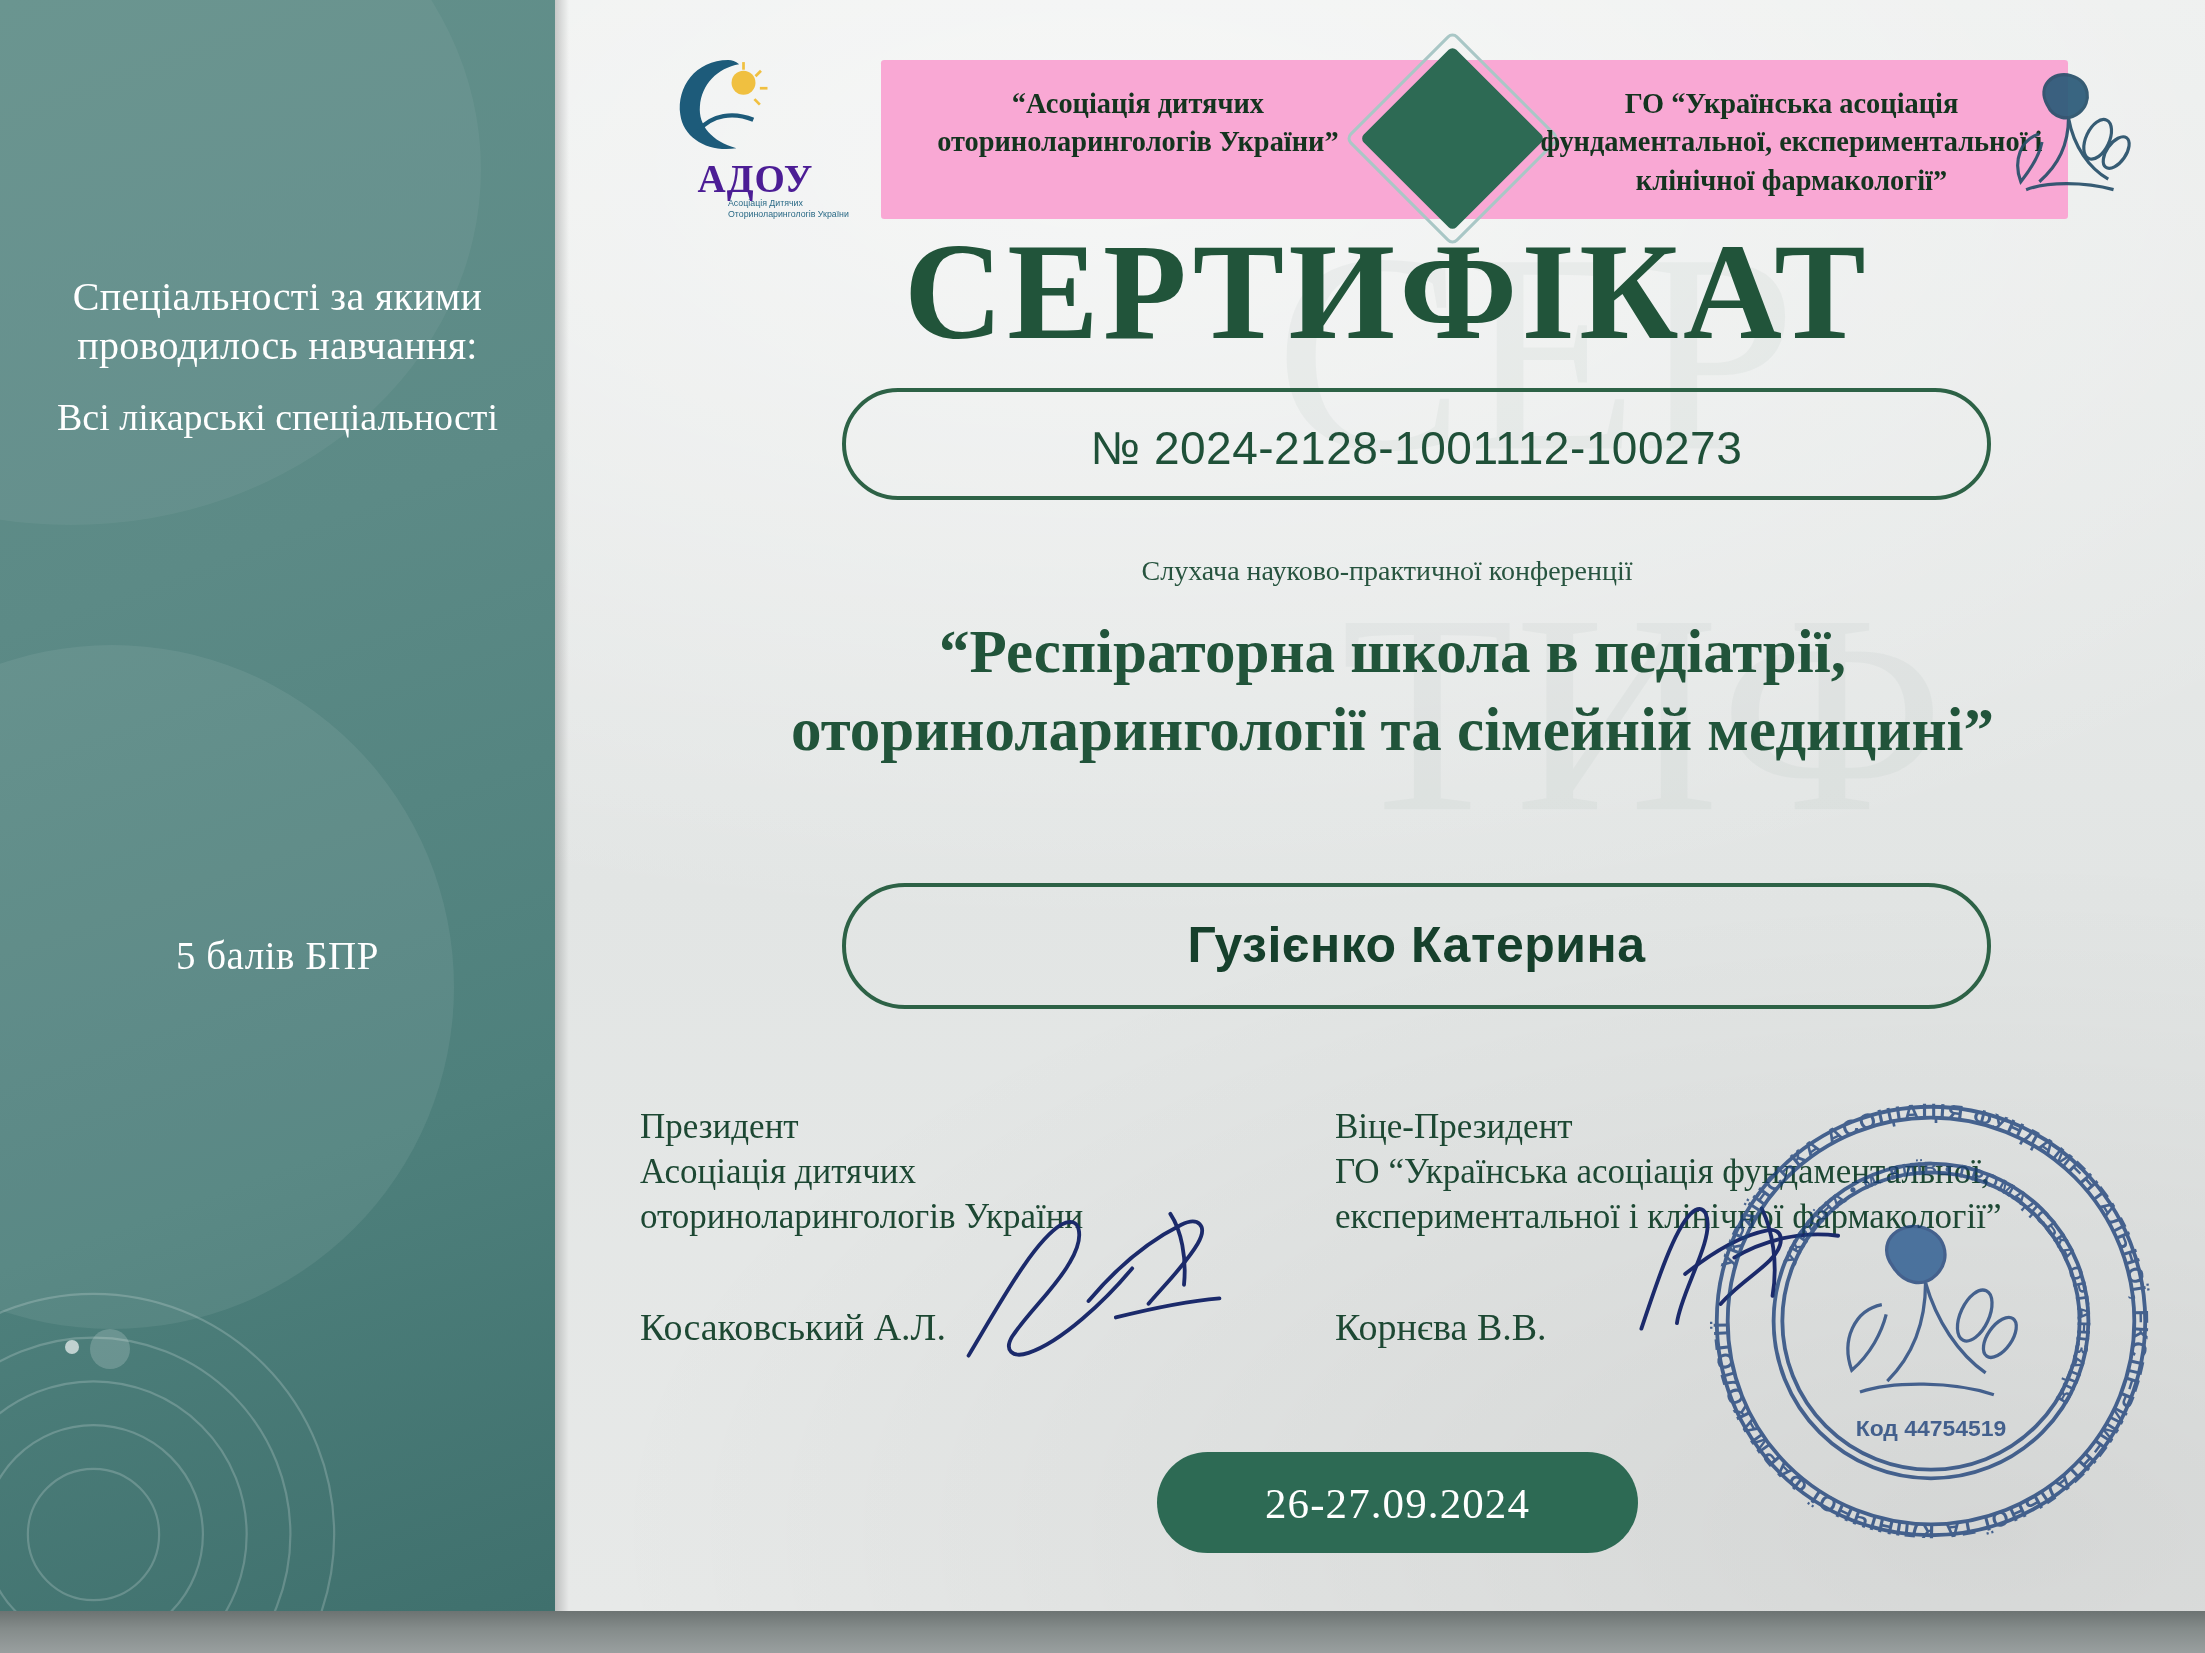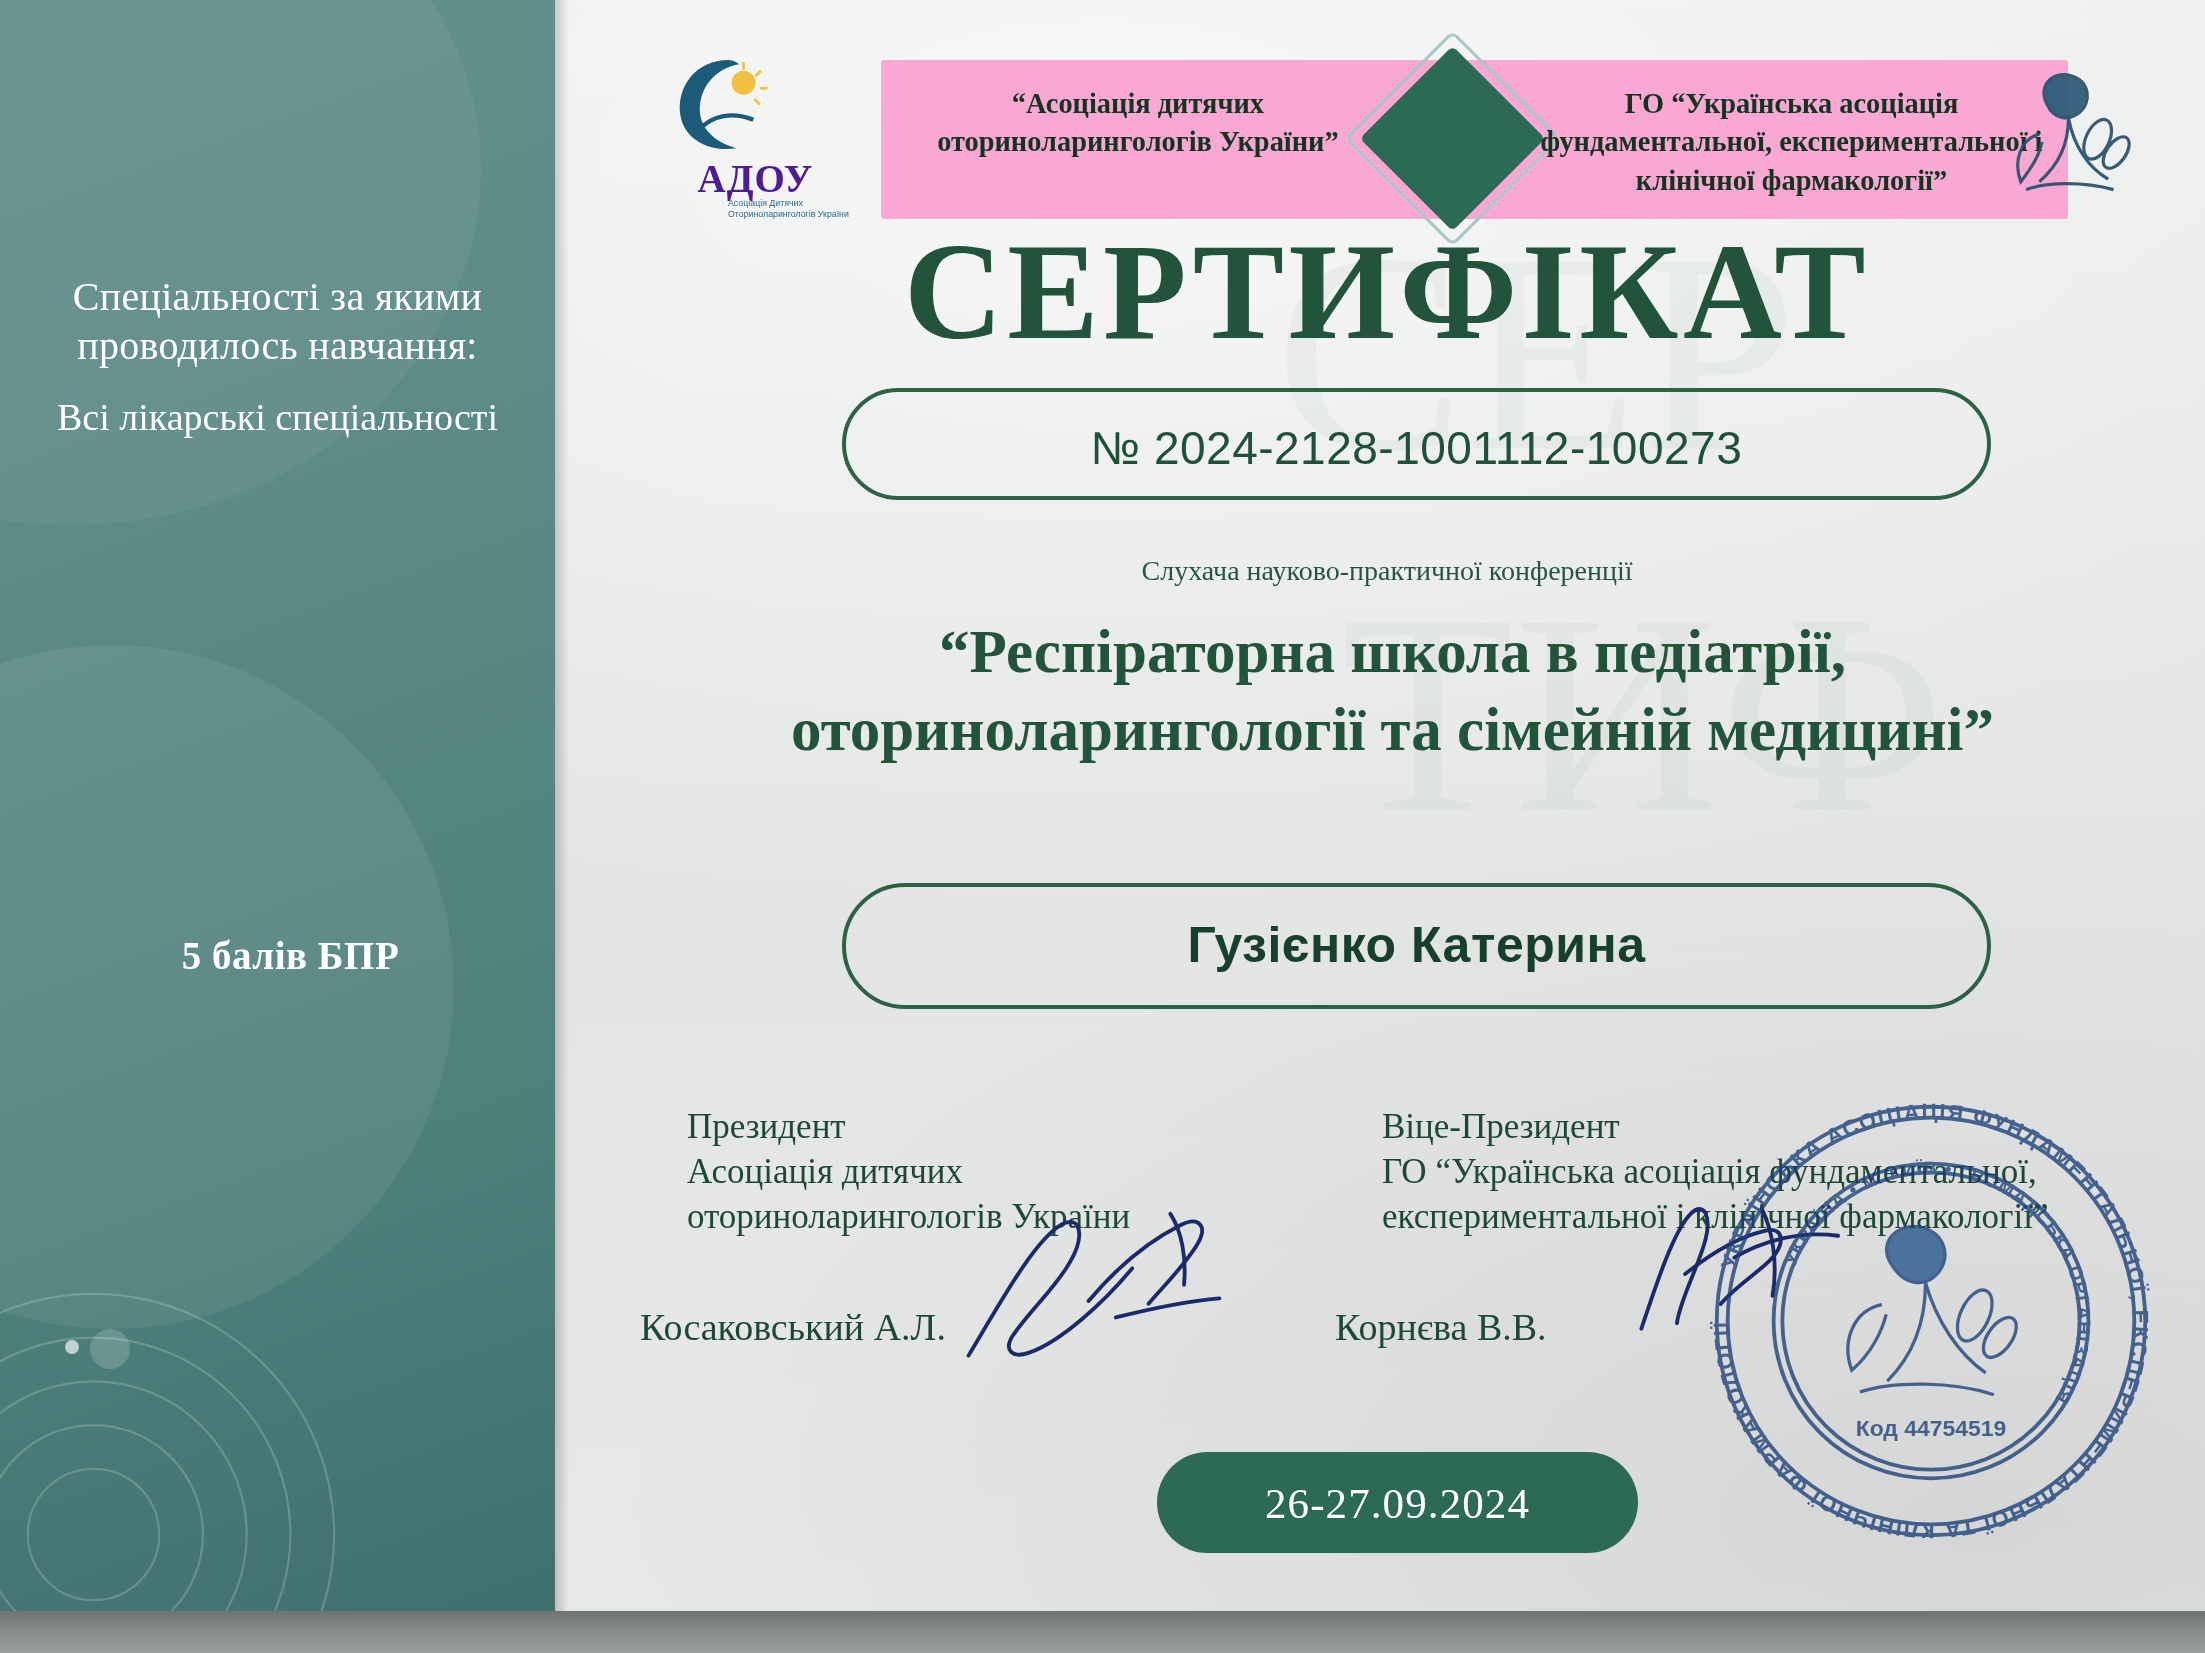--- a/index.html
+++ b/index.html
@@ -127,23 +127,22 @@
     letter-spacing: 0.3px;
   }
   .spec-body {
     top: 394px;
     font-size: 38px;
     line-height: 1.25;
   }
   .bpr {
     top: 933px;
     font-size: 39px;
-    font-weight: bold;
+    font-weight: normal;
     letter-spacing: 0.5px;
-    margin-left: 13px;
   }
 
   
   .content {
     position: absolute;
     left: 569px;
     top: 0;
     width: 1636px;
     height: 1611px;
   }
@@ -322,21 +321,20 @@
 
   
   .sig-block {
     position: absolute;
     font-family: "Liberation Serif", serif;
     color: #1d4833;
   }
   .sig-role {
     font-size: 35px;
     line-height: 1.28;
-    margin-left: 47px;
   }
   .sig-name {
     margin-top: 66px;
     font-size: 38px;
   }
   .sig-left { left: 71px; top: 1105px; width: 673px; }
   .sig-right { left: 766px; top: 1105px; width: 853px; }
 
   .sig-scribble-left {
     position: absolute;

